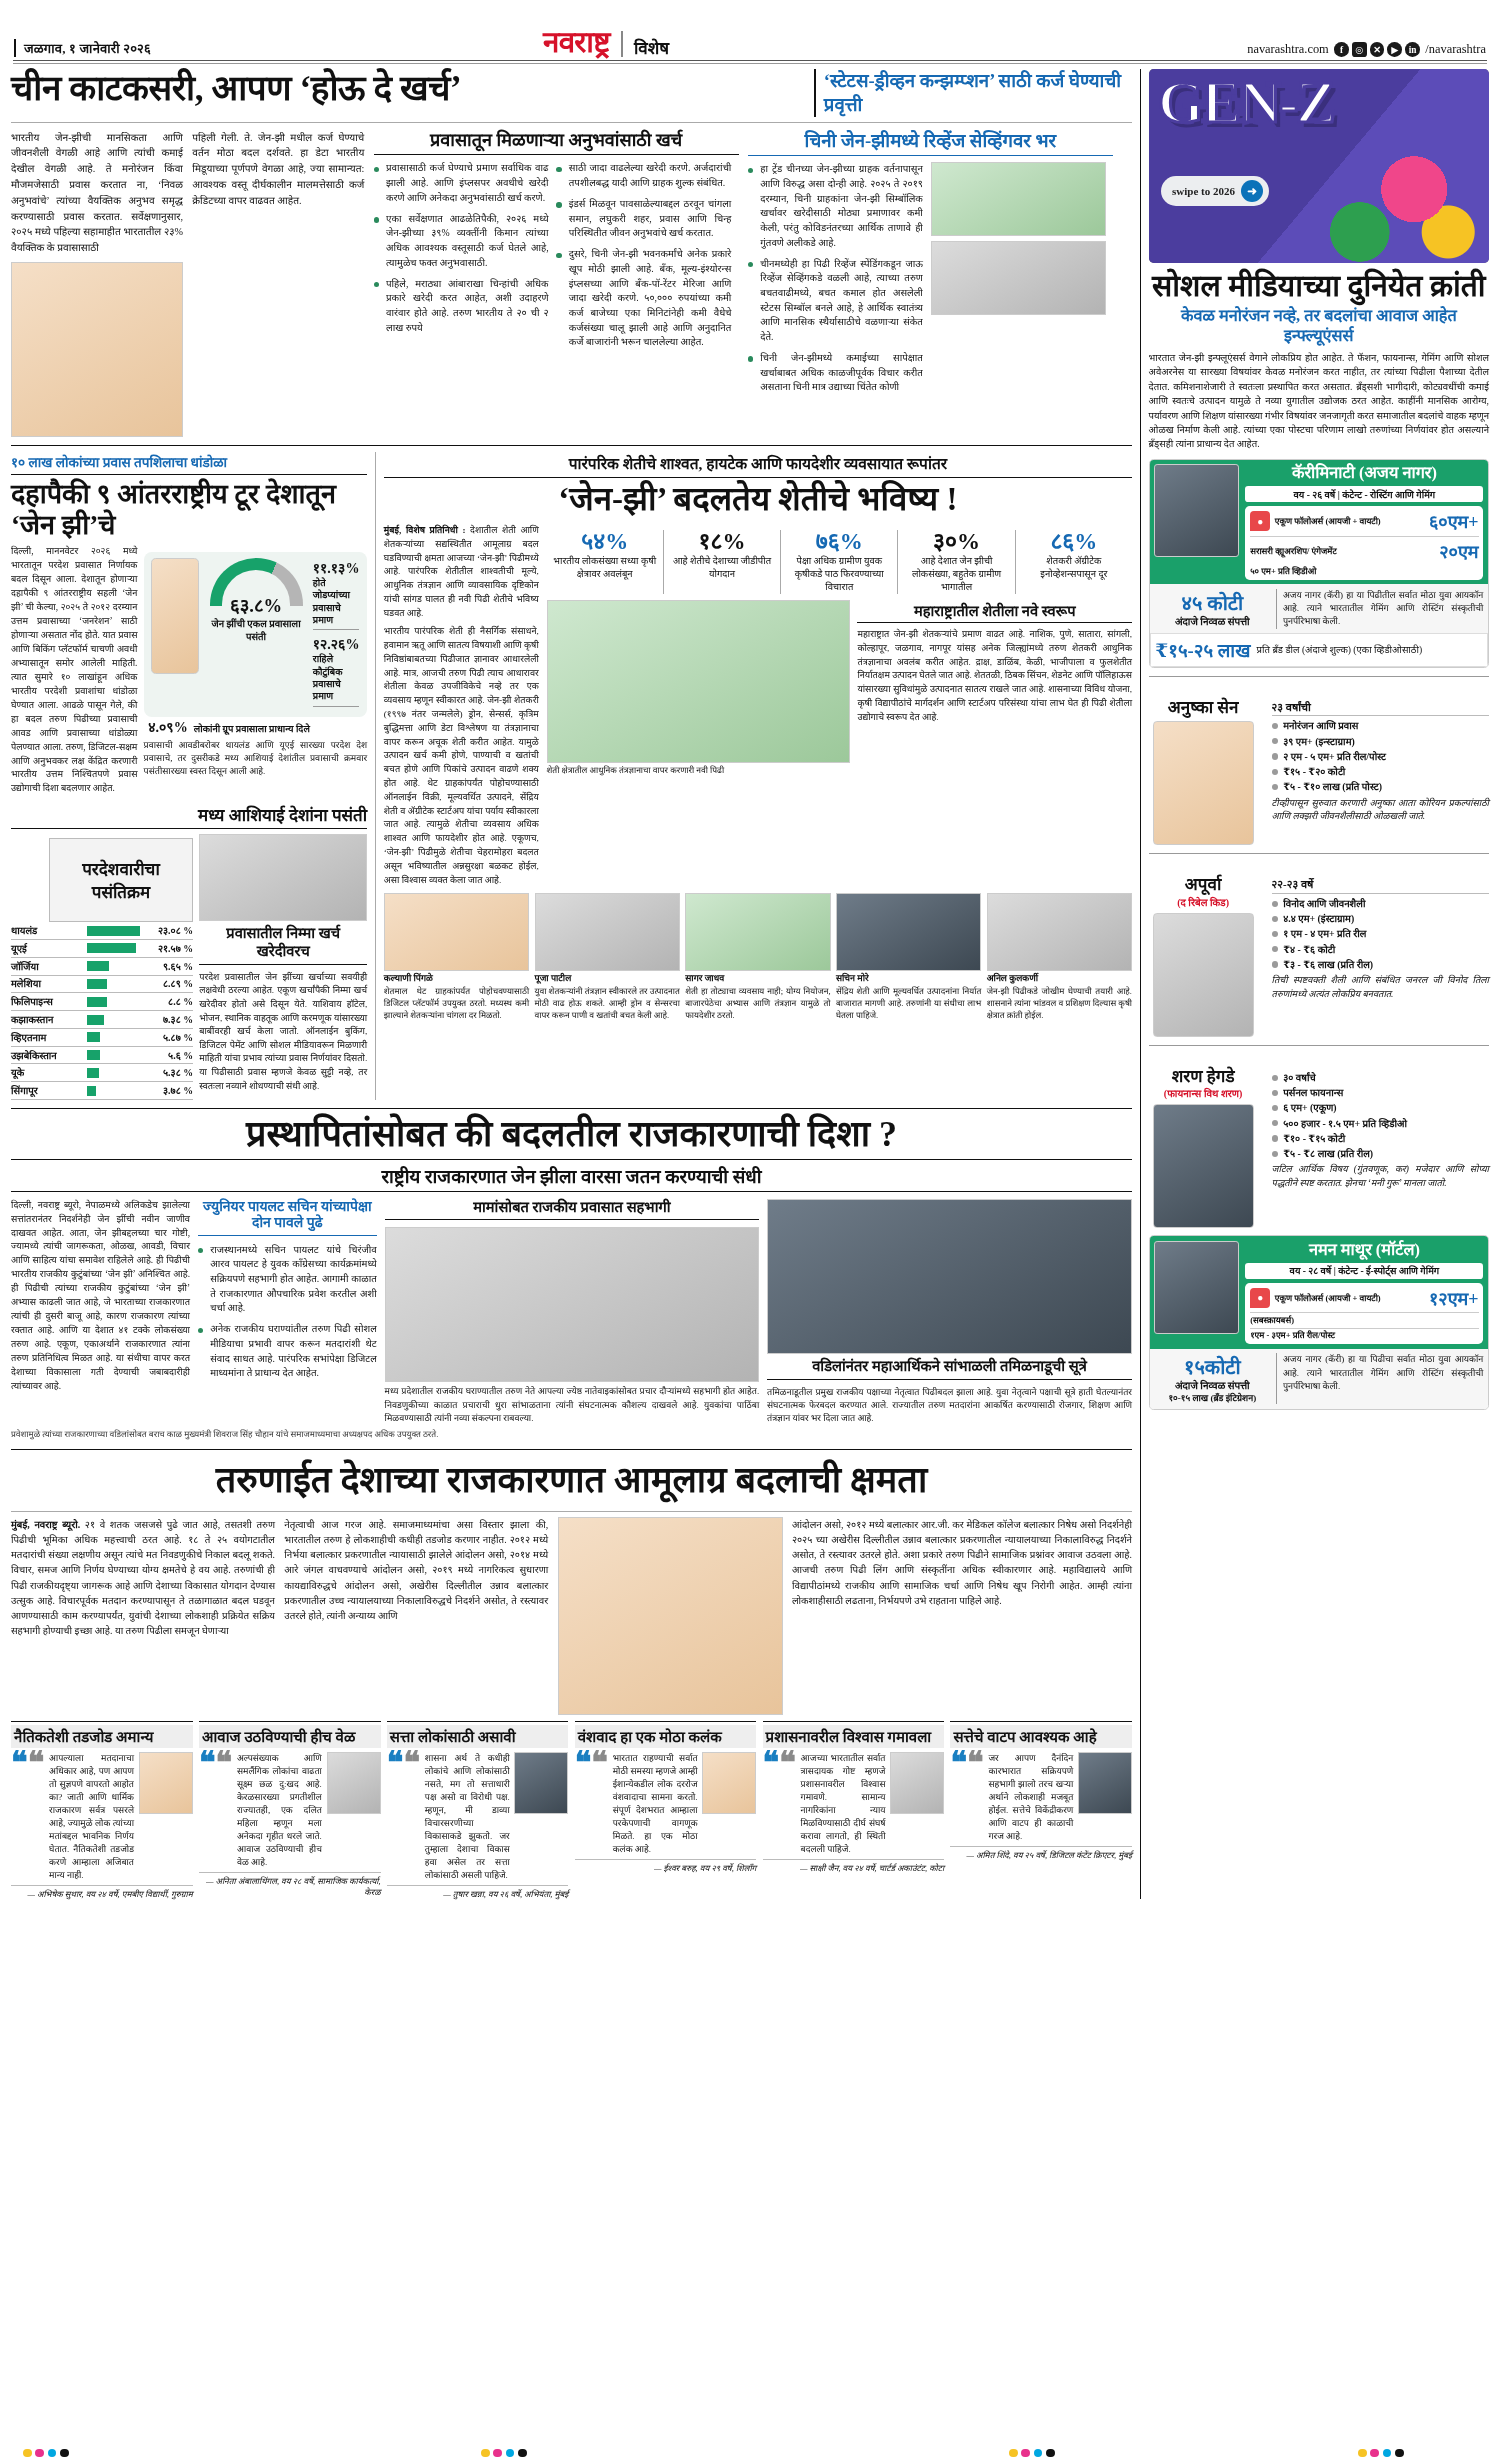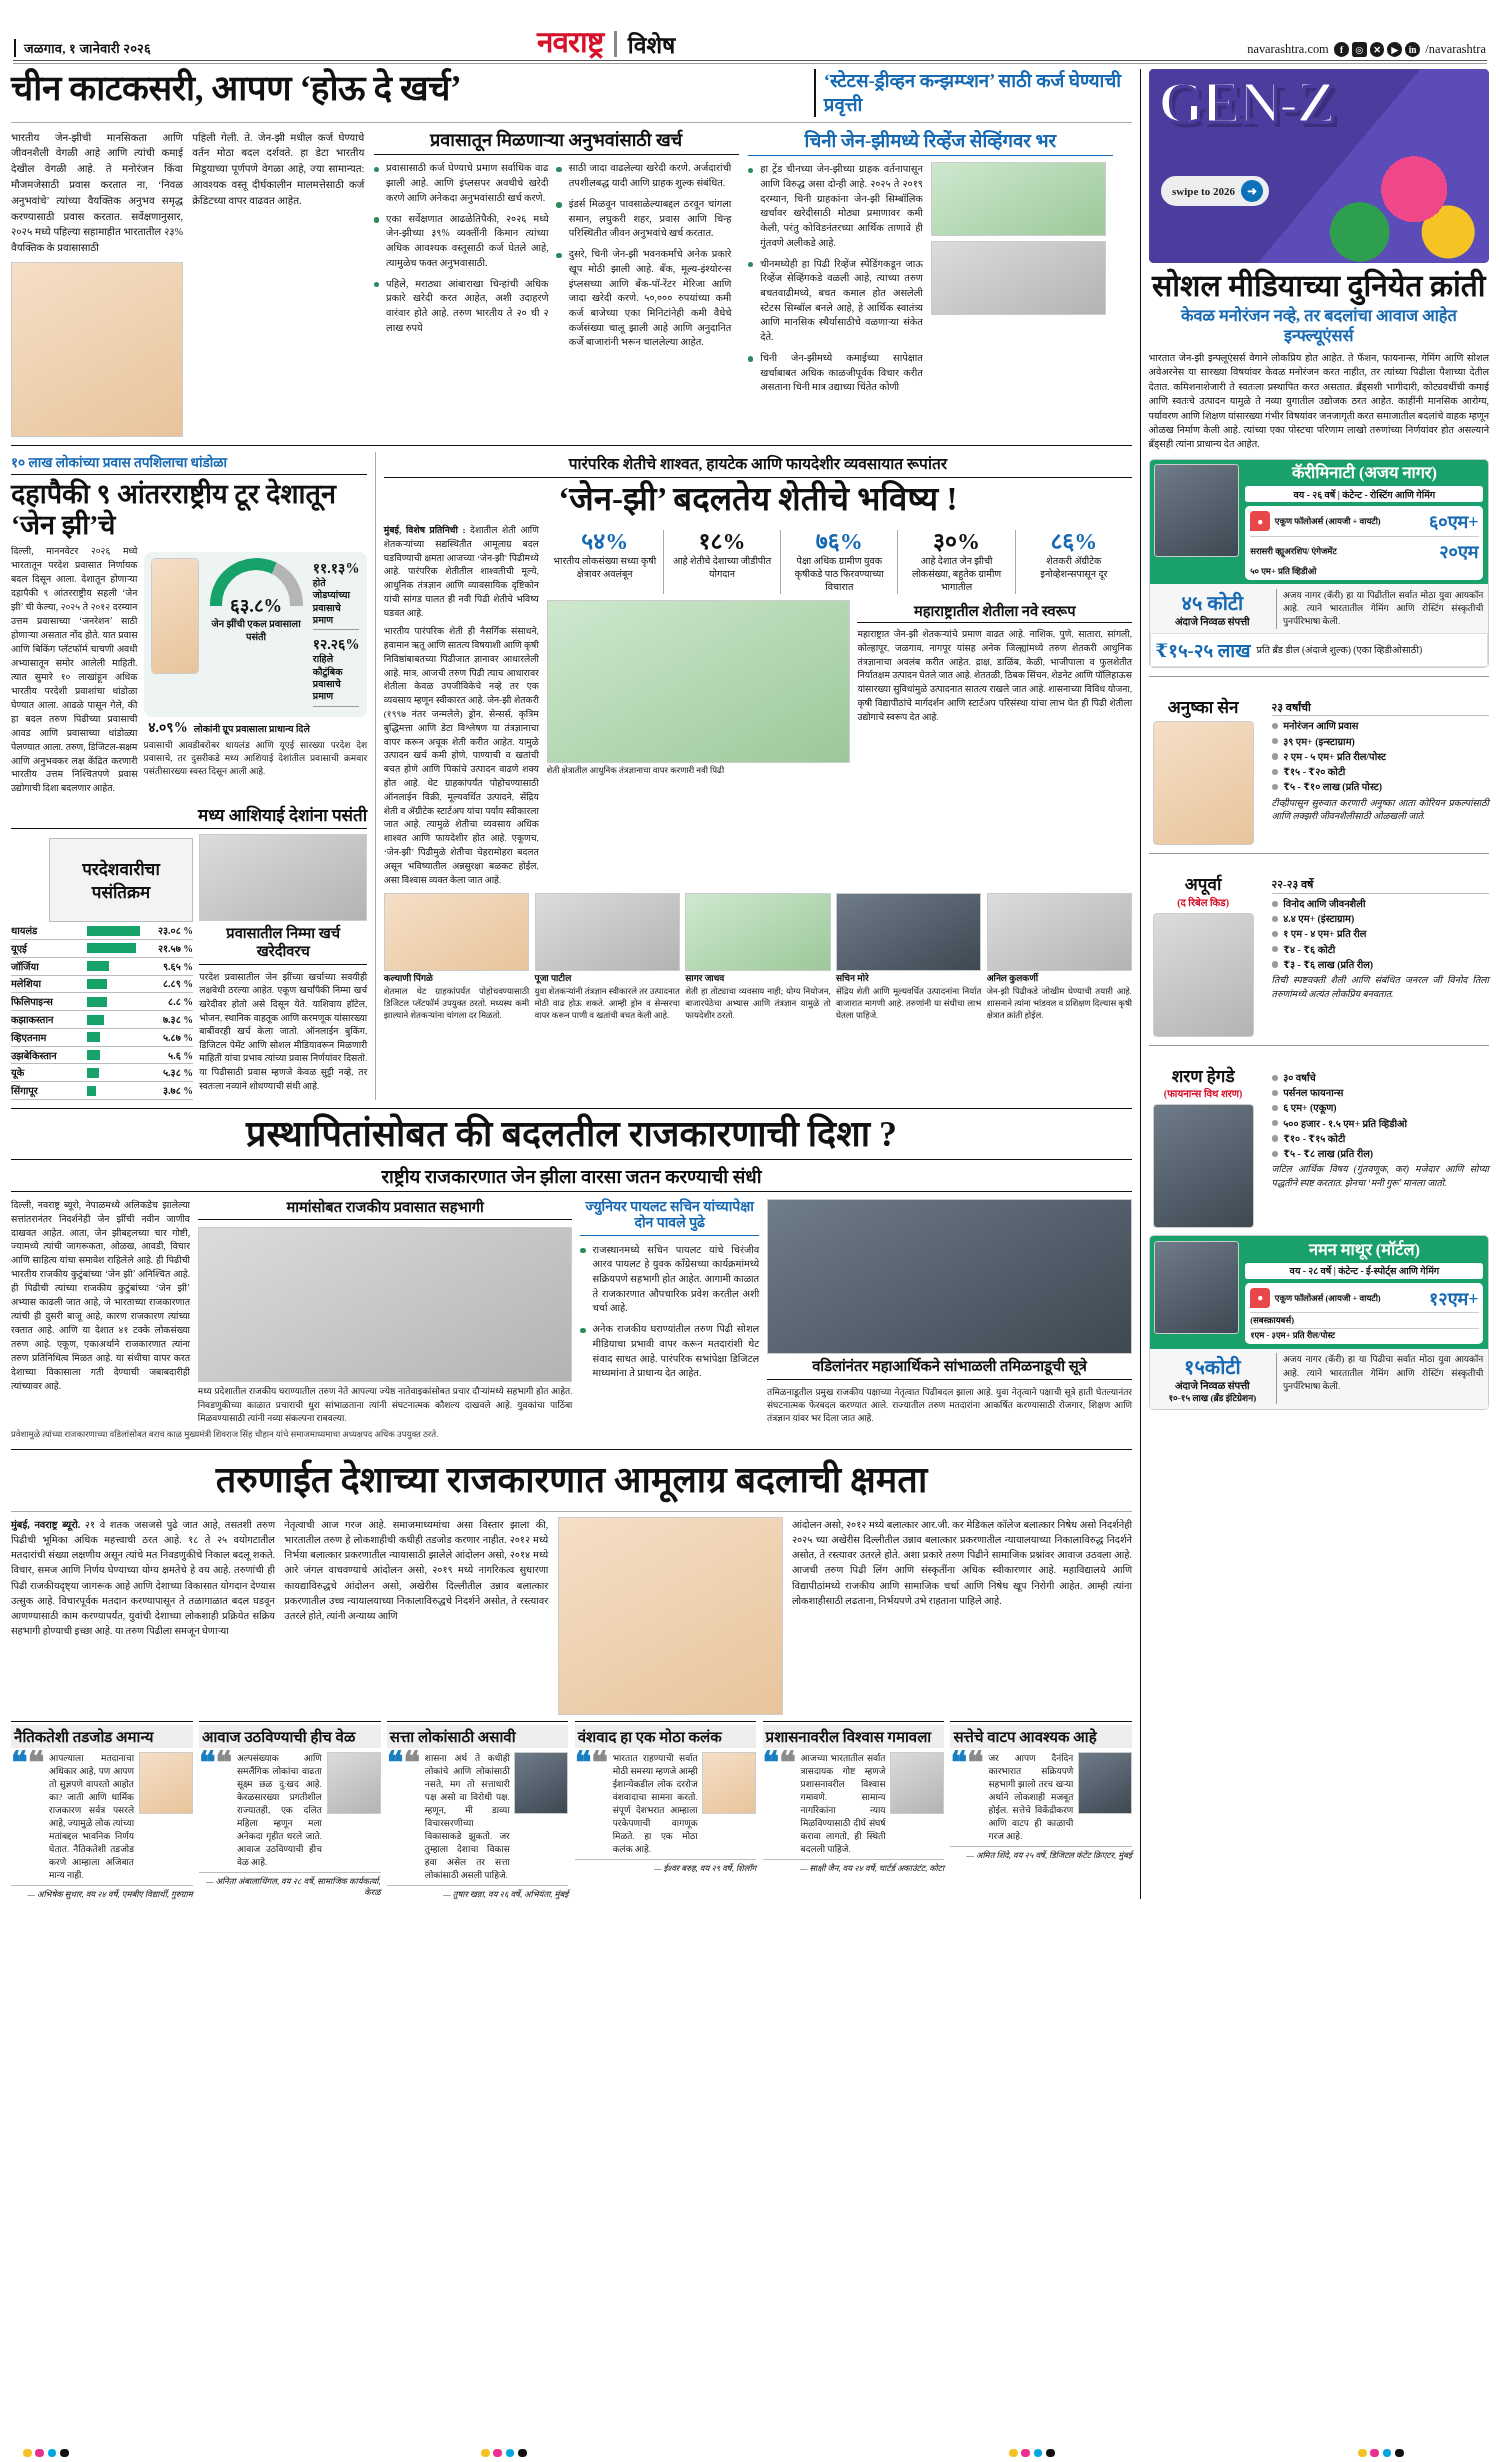--- a/index.html
+++ b/index.html
@@ -12,21 +12,21 @@
     overflow: hidden;
   }
   .page { width: 1500px; height: 2462px; padding: 14px 11px; position: relative; }
 
   
   .masthead { display: flex; align-items: flex-end; justify-content: space-between; height: 43px; padding: 0 3.1px; gap: 28px; }
   .mh-left { border-left: 2.3px solid #111; padding-left: 7.8px; font-size: 13px; font-weight: bold; letter-spacing: 0.2px; }
   .mh-center { display: flex; align-items: flex-end; gap: 11px; transform: translateX(-93px); }
   .mh-logo { color: #d6122a; font-size: 29.5px; font-weight: bold; letter-spacing: -0.8px; line-height: 1; font-family: "Liberation Serif", serif; }
   .mh-div { width: 2.3px; height: 26px; background: #888; }
-  .mh-vishesh { font-size: 23px; font-weight: bold; line-height: 1; }
+  .mh-vishesh { font-size: 17px; font-weight: bold; line-height: 1; }
   .mh-right { display: flex; align-items: center; gap: 5.4px; font-size: 12.4px; }
   .soc { display: inline-flex; gap: 3.1px; }
   .soc i { width: 14.7px; height: 14.7px; border-radius: 3.1px; background: #1a1a1a; color: #fff; font-style: normal;
            font-size: 9.3px; display: flex; align-items: center; justify-content: center; font-weight: bold; }
   .soc i.circ { border-radius: 50%; }
 
   .rule-dbl { border-top: 1.6px solid #555; border-bottom: 0.8px solid #999; height: 3.9px; margin: 3.1px 1.6px 0 1.6px; }
 
   
   .body-grid { display: flex; gap: 7.8px; margin-top: 4.7px; }
@@ -464,32 +464,32 @@
         </div>
       </div>
 
       <div class="sec-wrap">
         <div class="pol-head">प्रस्थापितांसोबत की बदलतील राजकारणाची दिशा ?</div>
         <div class="pol-sub">राष्ट्रीय राजकारणात जेन झीला वारसा जतन करण्याची संधी</div>
 
         <div style="display:flex;gap:7.8px;margin-top:6.2px">
           <div style="width:179px;font-size:9.3px;line-height:1.5;text-align:justify">दिल्ली, नवराष्ट्र ब्यूरो, नेपाळमध्ये अलिकडेच झालेल्या सत्तांतरानंतर निदर्शनेही जेन झींची नवीन जाणीव दाखवत आहेत. आता, जेन झीबद्दलच्या चार गोष्टी, ज्यामध्ये त्यांची जागरूकता, ओळख, आवडी, विचार आणि साहित्य यांचा समावेश राहिलेले आहे. ही पिढीची भारतीय राजकीय कुटुंबांच्या ‘जेन झी’ अनिश्चित आहे. ही पिढीची त्यांच्या राजकीय कुटुंबांच्या ‘जेन झी’ अभ्यास काढली जात आहे, जे भारताच्या राजकारणात त्यांची ही दुसरी बाजू आहे, कारण राजकारण त्यांच्या रक्तात आहे. आणि या देशात ४१ टक्के लोकसंख्या तरुण आहे. एकूण, एकाअर्थाने राजकारणात त्यांना तरुण प्रतिनिधित्व मिळत आहे. या संधीचा वापर करत देशाच्या विकासाला गती देण्याची जबाबदारीही त्यांच्यावर आहे.</div>
 
-          <div style="flex:1">
-            <div class="subhead-black" style="font-size:14.7px">मामांसोबत राजकीय प्रवासात सहभागी</div>
-            <div class="photo grey" style="height:155px"></div>
-            <div style="font-size:9px;line-height:1.45;text-align:justify;margin-top:3.9px">मध्य प्रदेशातील राजकीय घराण्यातील तरुण नेते आपल्या ज्येष्ठ नातेवाइकांसोबत प्रचार दौऱ्यांमध्ये सहभागी होत आहेत. निवडणुकीच्या काळात प्रचाराची धुरा सांभाळताना त्यांनी संघटनात्मक कौशल्य दाखवले आहे. युवकांचा पाठिंबा मिळवण्यासाठी त्यांनी नव्या संकल्पना राबवल्या.</div>
-          </div>
-
           <div style="width:179px">
             <div class="subhead-blue" style="font-size:14px">ज्युनियर पायलट सचिन यांच्यापेक्षा दोन पावले पुढे</div>
             <ul class="bullets">
               <li>राजस्थानमध्ये सचिन पायलट यांचे चिरंजीव आरव पायलट हे युवक काँग्रेसच्या कार्यक्रमांमध्ये सक्रियपणे सहभागी होत आहेत. आगामी काळात ते राजकारणात औपचारिक प्रवेश करतील अशी चर्चा आहे.</li>
               <li>अनेक राजकीय घराण्यांतील तरुण पिढी सोशल मीडियाचा प्रभावी वापर करून मतदारांशी थेट संवाद साधत आहे. पारंपरिक सभांपेक्षा डिजिटल माध्यमांना ते प्राधान्य देत आहेत.</li>
             </ul>
+          </div>
+
+          <div style="flex:1">
+            <div class="subhead-black" style="font-size:14.7px">मामांसोबत राजकीय प्रवासात सहभागी</div>
+            <div class="photo grey" style="height:155px"></div>
+            <div style="font-size:9px;line-height:1.45;text-align:justify;margin-top:3.9px">मध्य प्रदेशातील राजकीय घराण्यातील तरुण नेते आपल्या ज्येष्ठ नातेवाइकांसोबत प्रचार दौऱ्यांमध्ये सहभागी होत आहेत. निवडणुकीच्या काळात प्रचाराची धुरा सांभाळताना त्यांनी संघटनात्मक कौशल्य दाखवले आहे. युवकांचा पाठिंबा मिळवण्यासाठी त्यांनी नव्या संकल्पना राबवल्या.</div>
           </div>
 
           <div style="width:365px">
             <div class="photo dark" style="height:155px"></div>
             <div class="subhead-black" style="font-size:14.7px;margin-top:4.7px">वडिलांनंतर महाआर्थिकने सांभाळली तमिळनाडूची सूत्रे</div>
             <div style="font-size:9px;line-height:1.45;text-align:justify">तमिळनाडूतील प्रमुख राजकीय पक्षाच्या नेतृत्वात पिढीबदल झाला आहे. युवा नेतृत्वाने पक्षाची सूत्रे हाती घेतल्यानंतर संघटनात्मक फेरबदल करण्यात आले. राज्यातील तरुण मतदारांना आकर्षित करण्यासाठी रोजगार, शिक्षण आणि तंत्रज्ञान यांवर भर दिला जात आहे.</div>
           </div>
         </div>
         <div style="font-size:8.5px;line-height:1.4;margin-top:3.9px;color:#333">प्रवेशामुळे त्यांच्या राजकारणाच्या वडिलांसोबत बराच काळ मुख्यमंत्री शिवराज सिंह चौहान यांचे समाजमाध्यमाचा अध्यक्षपद अधिक उपयुक्त ठरते.</div>
       </div>

